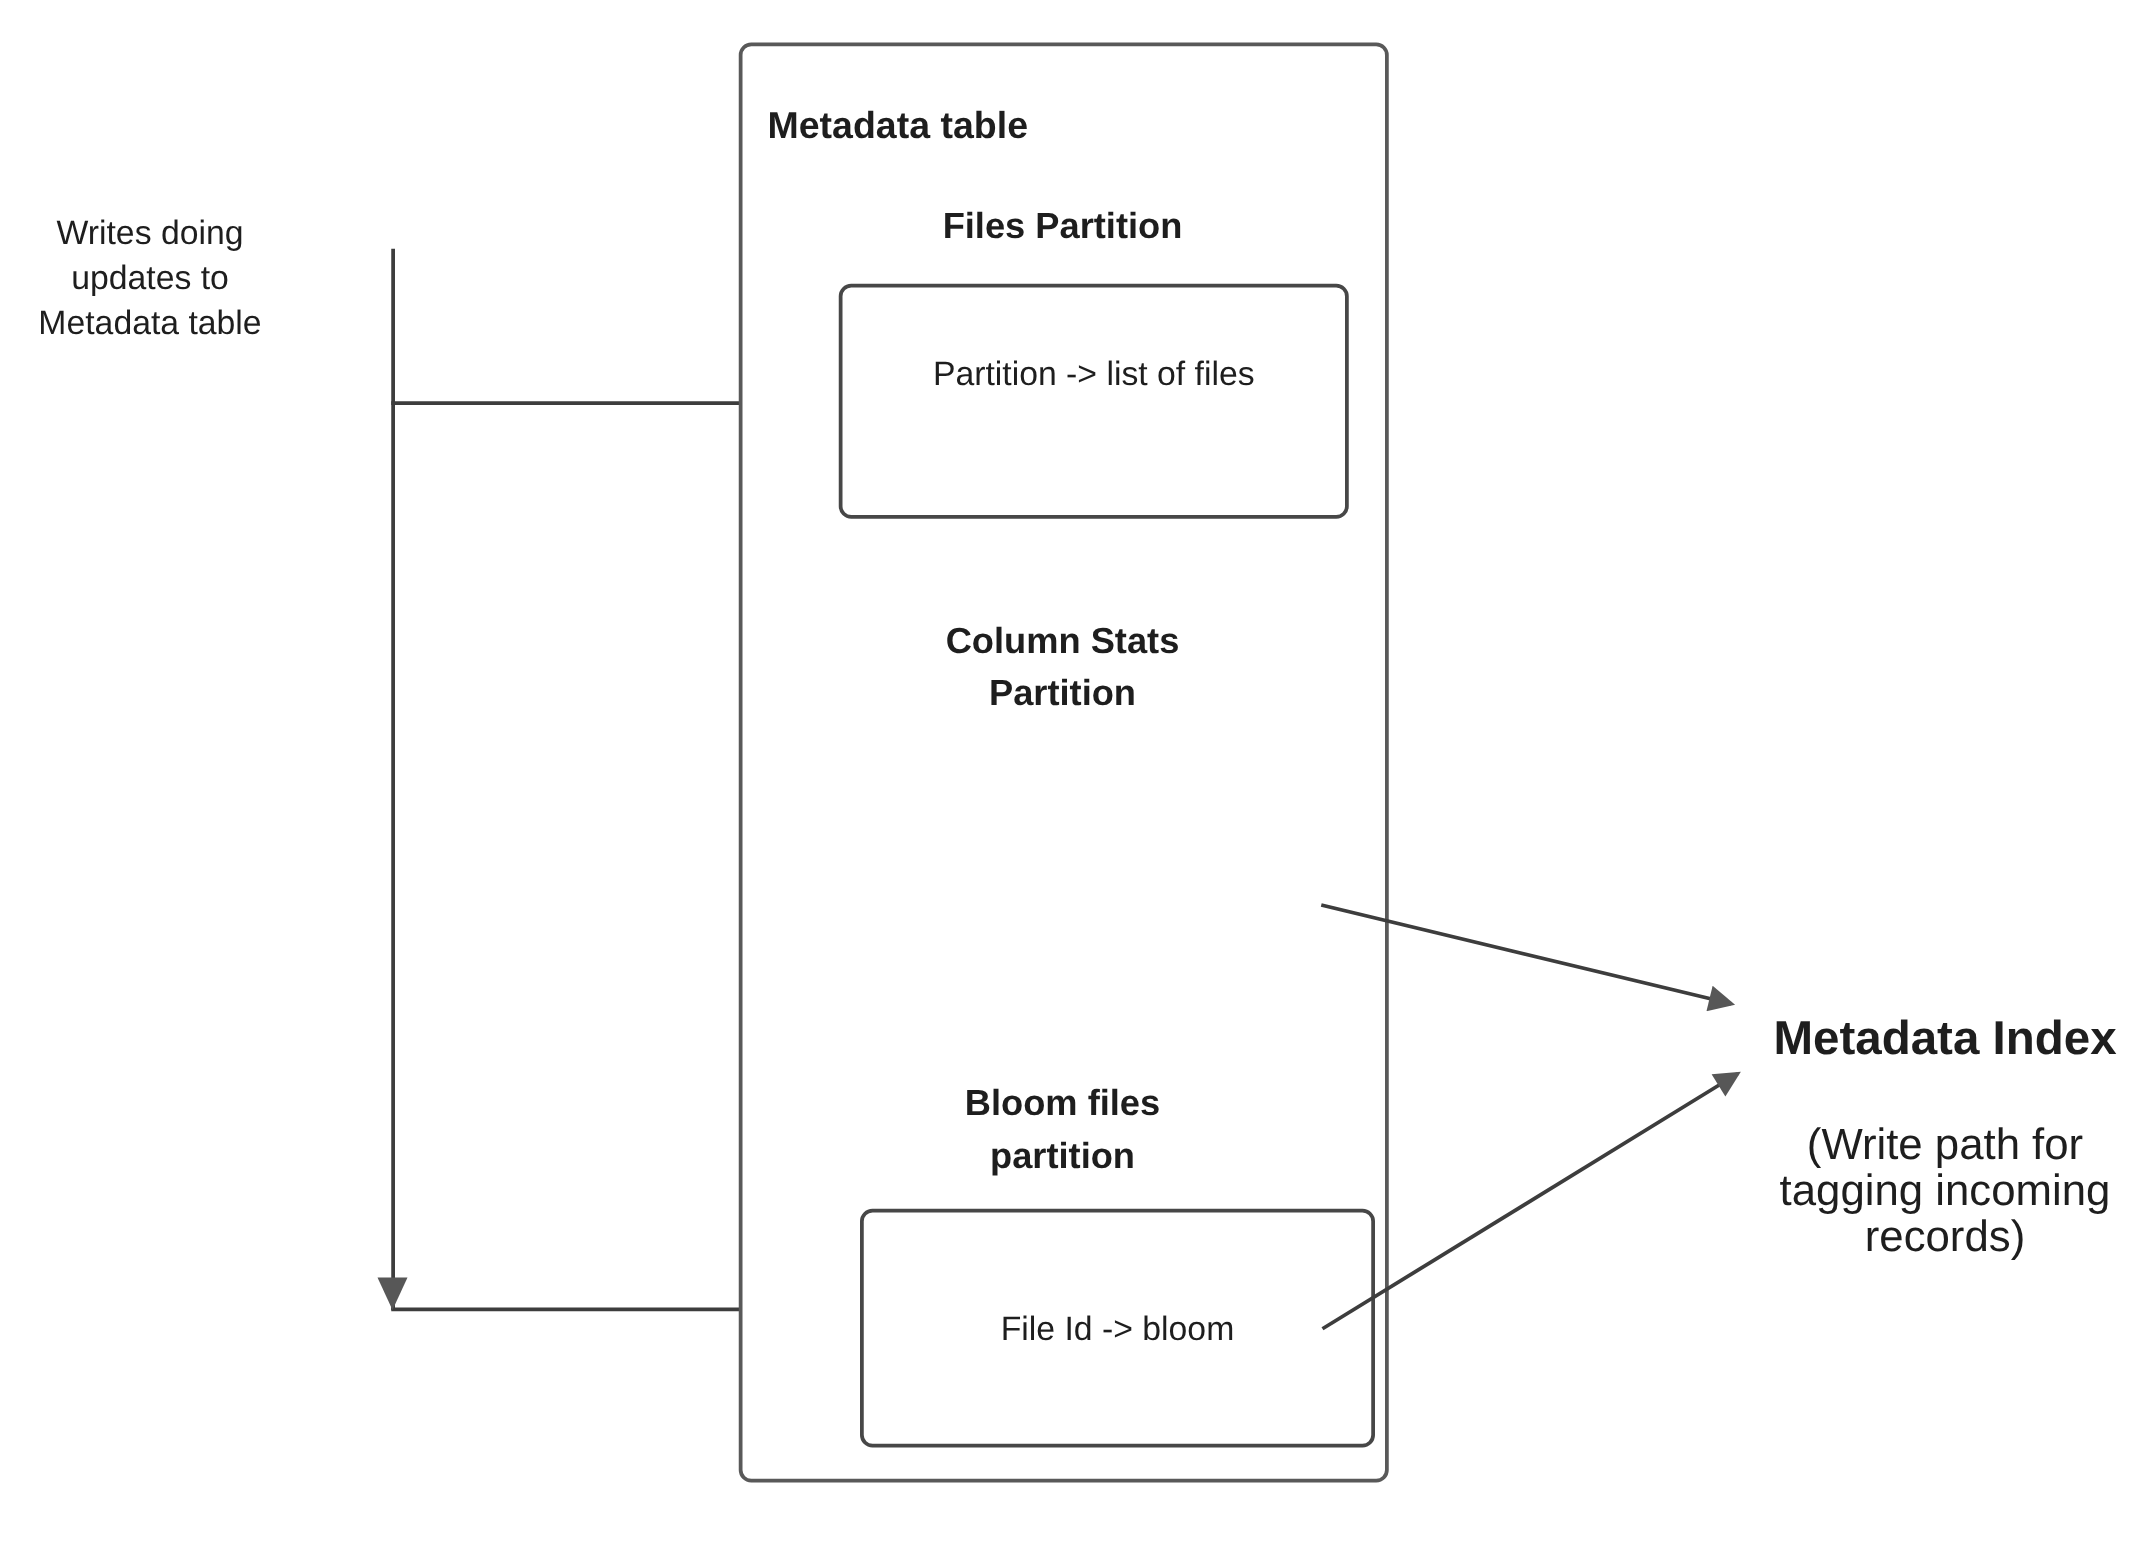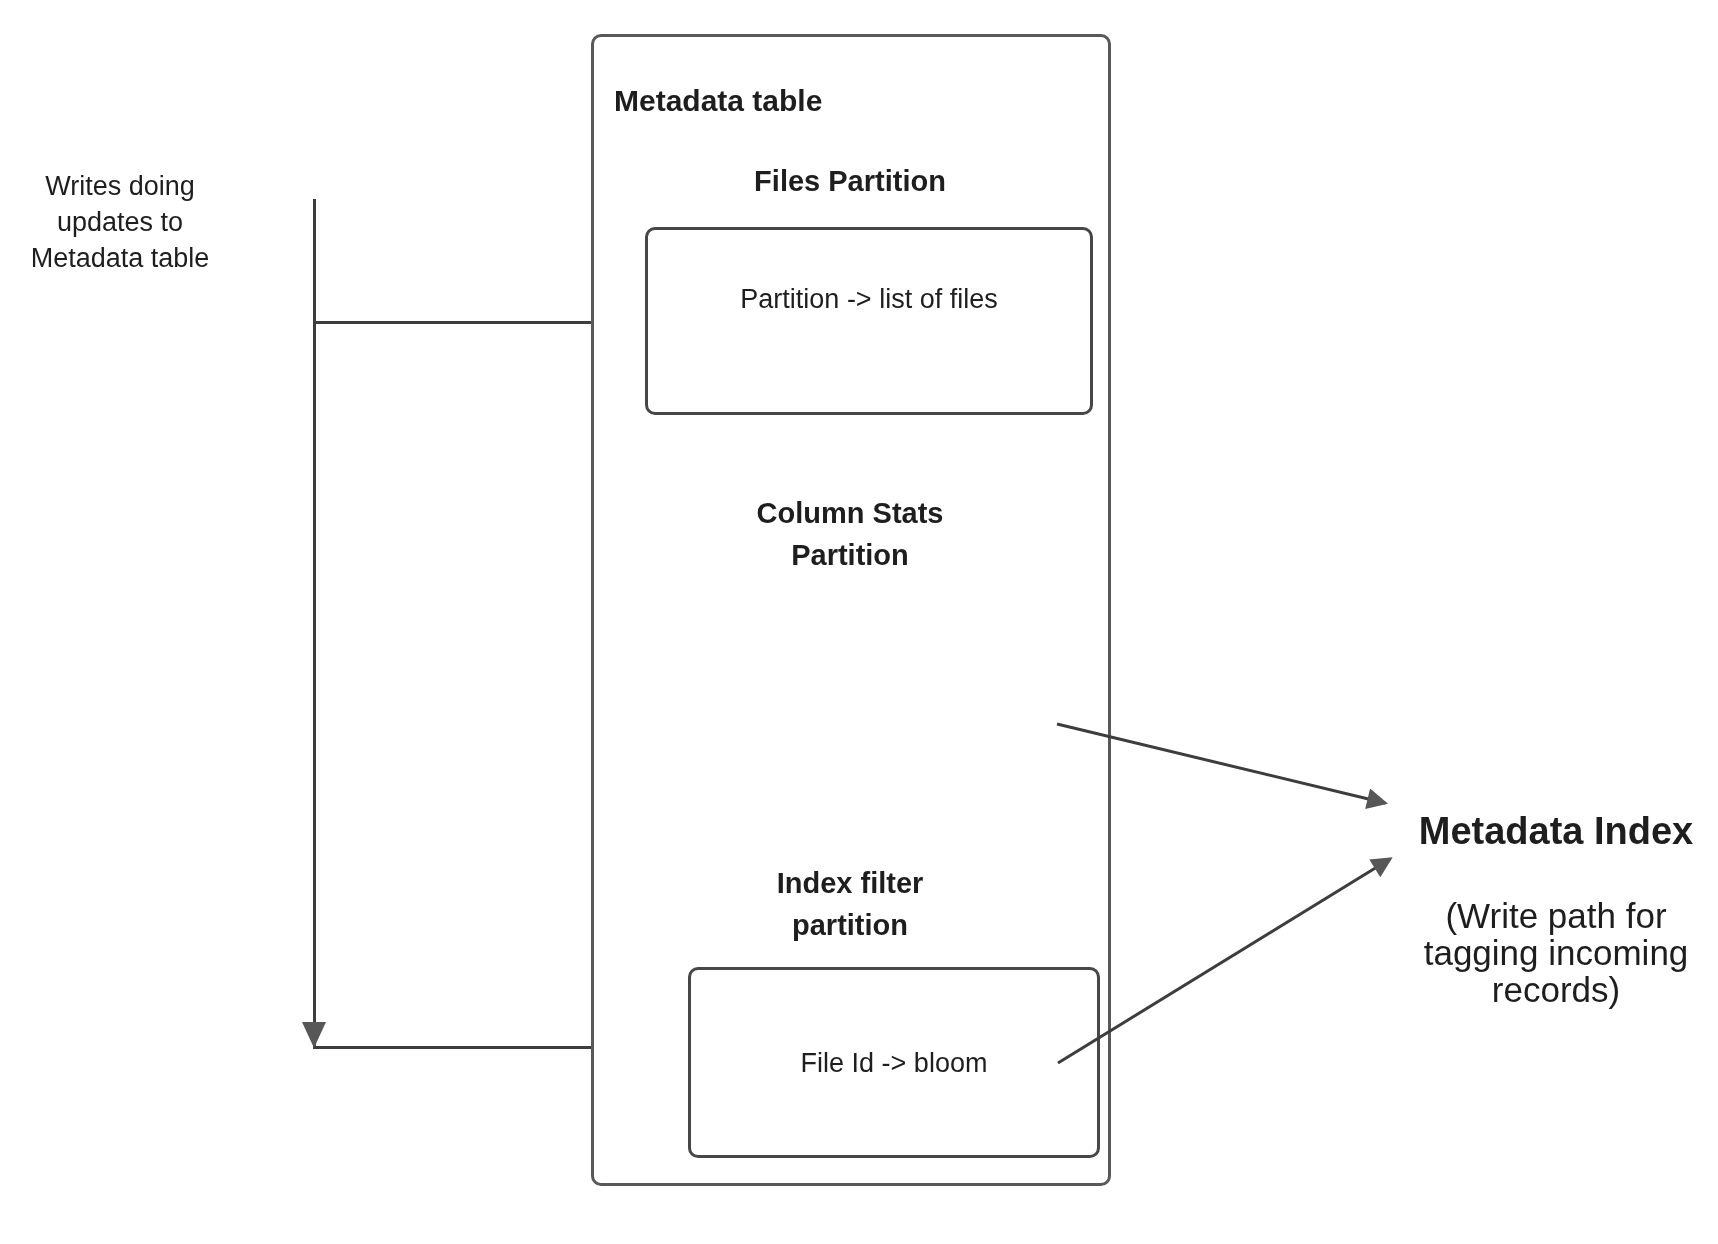--- a/index.html
+++ b/index.html
@@ -53,21 +53,21 @@
     display: flex;
     align-items: center;
     justify-content: center;
   }
   .inner-box .box-text {
     font-size: 27px;
     line-height: 38px;
     text-align: center;
     white-space: pre-wrap;
   }
-  #files-box { left: 645px; top: 227px; width: 448px; height: 188px; padding-bottom: 44px; }
+  #files-box { left: 671px; top: 227px; width: 408px; height: 188px; padding-bottom: 44px; }
   #stats-box { left: 643px; top: 583px; width: 414px; height: 190px; border: 4px solid #141414; padding-bottom: 10px; }
   #bloom-box { left: 645px; top: 967px; width: 412px; height: 191px; margin-left: 43px; }
 
   .left-note {
     position: absolute;
     left: 15px; top: 168px;
     width: 210px;
     text-align: center;
     font-size: 27px;
     line-height: 36px;
@@ -128,21 +128,21 @@
   <div class="mt-title">Metadata table</div>
 
   <div class="section-heading" id="files-heading">Files Partition</div>
   <div class="inner-box" id="files-box">
     <div class="box-text">Partition -&gt; list of files</div>
   </div>
 
   <div class="section-heading" id="stats-heading">Column Stats
 Partition</div>
 
-  <div class="section-heading" id="bloom-heading">Index filter
+  <div class="section-heading" id="bloom-heading">Bloom files
 partition</div>
   <div class="inner-box" id="bloom-box">
     <div class="box-text">File Id -&gt; bloom</div>
   </div>
 
   <svg class="arrows-svg" width="1718" height="1244" viewBox="0 0 1718 1244">
     <defs>
       <marker id="ah" viewBox="0 0 10 10" refX="8.5" refY="5" markerWidth="10" markerHeight="7" orient="auto-start-reverse">
         <path d="M0,0 L10,5 L0,10 z" fill="#575757"></path>
       </marker>

